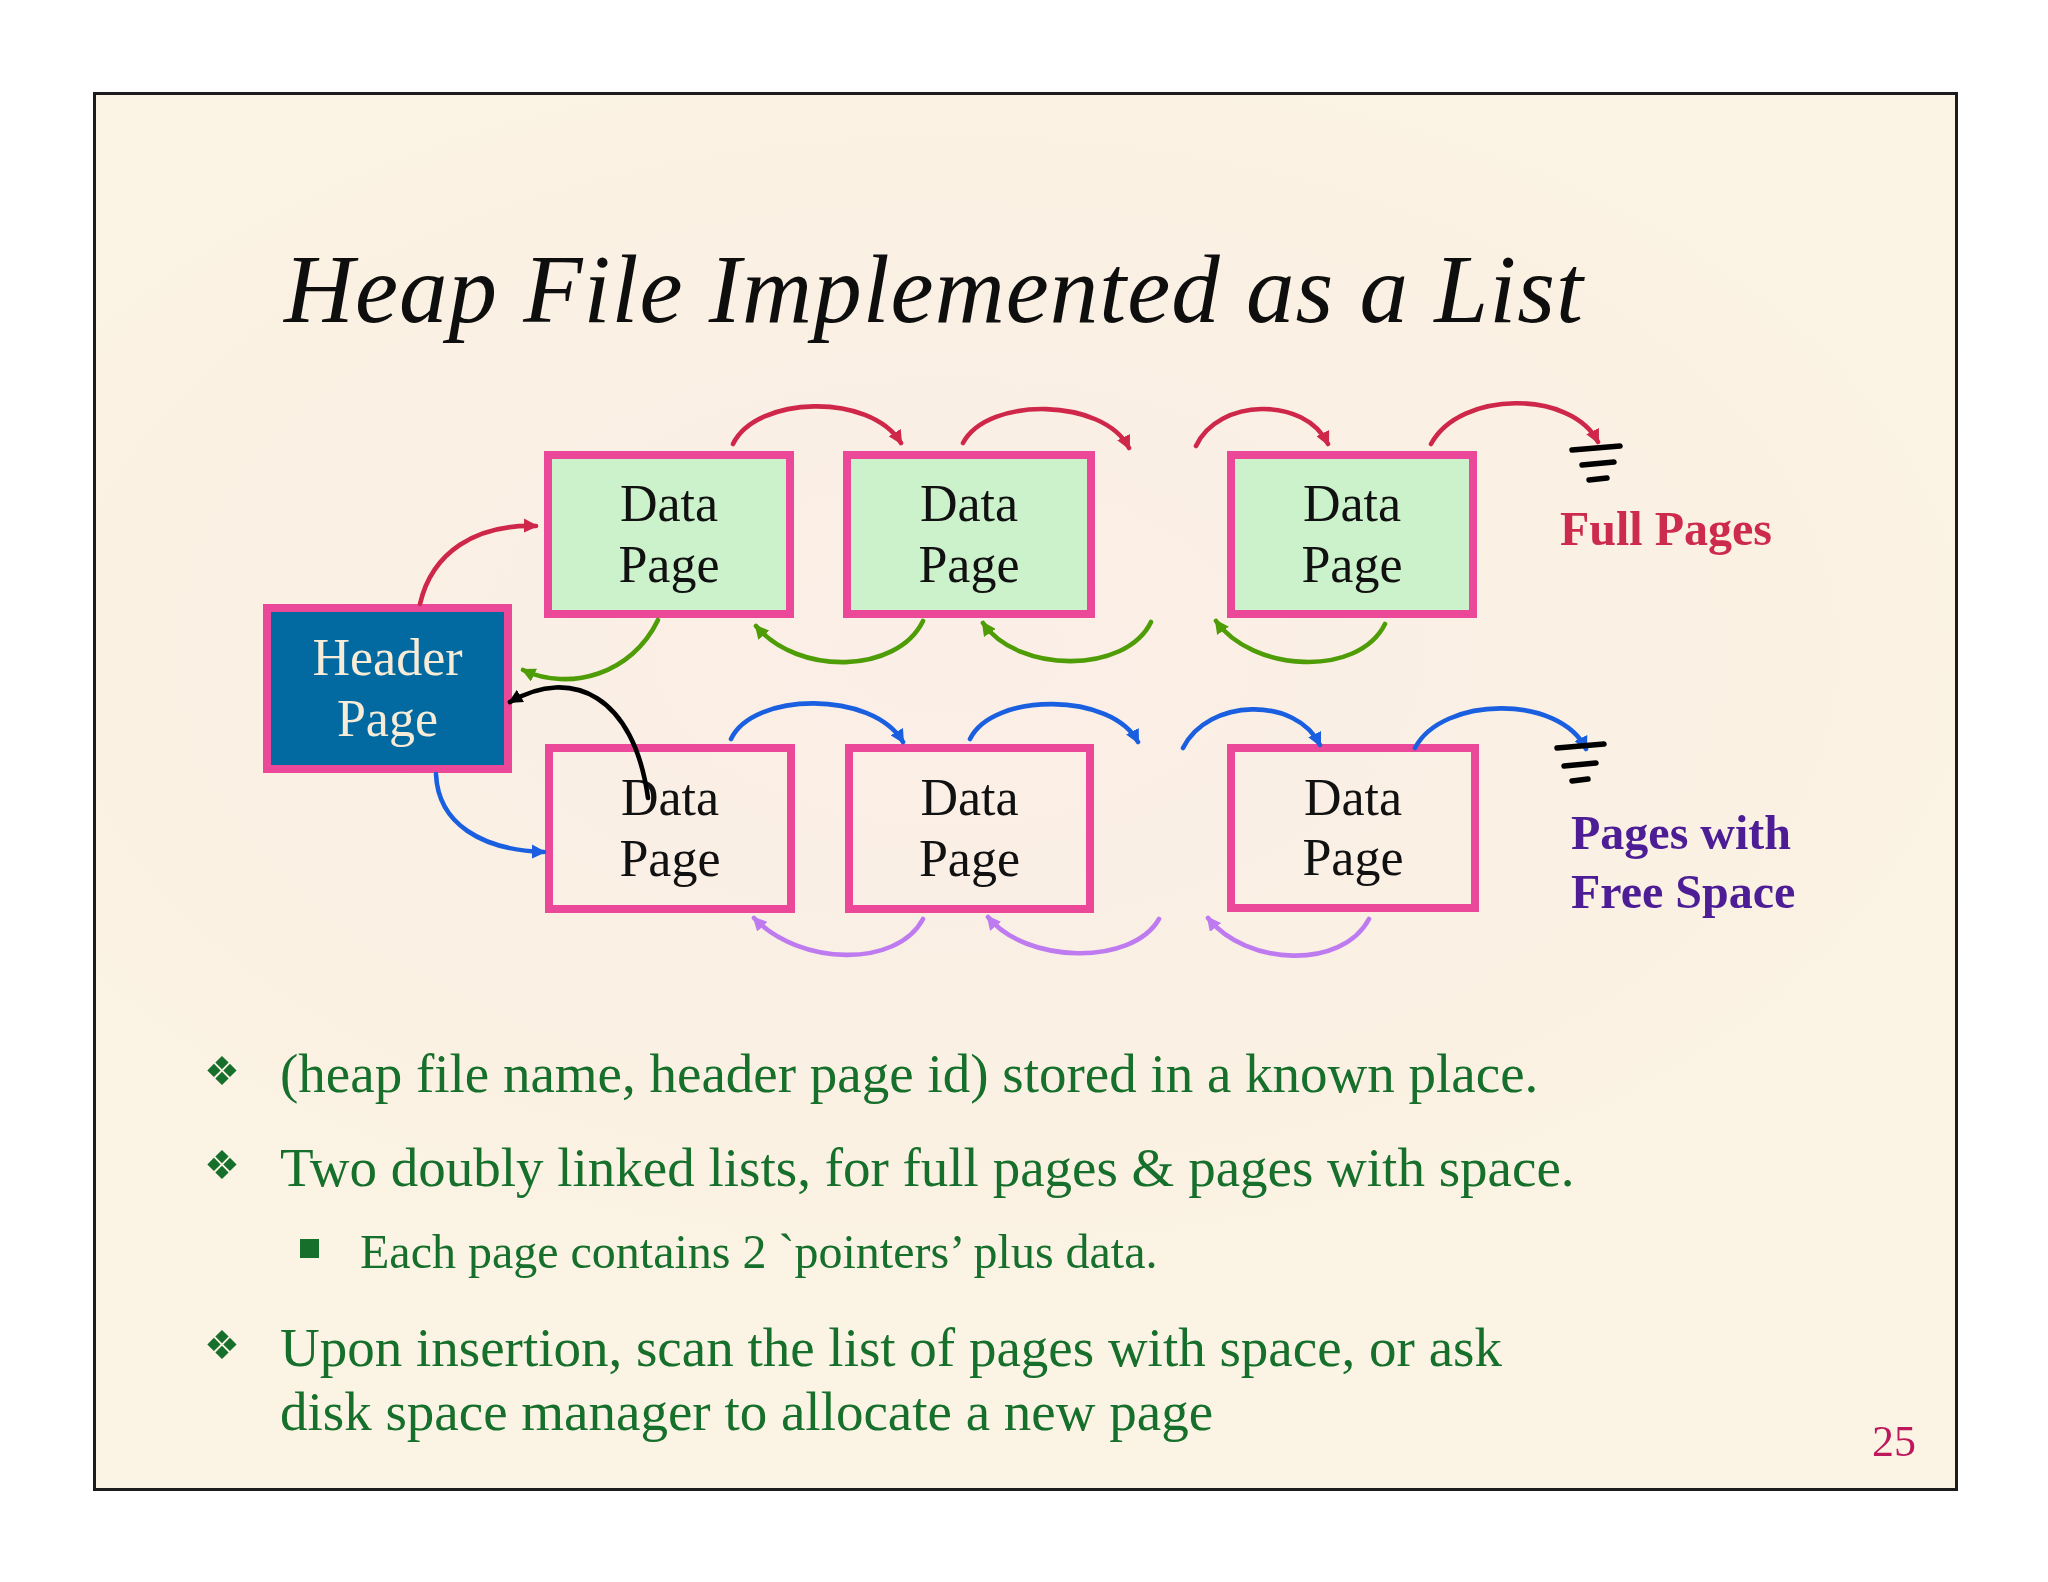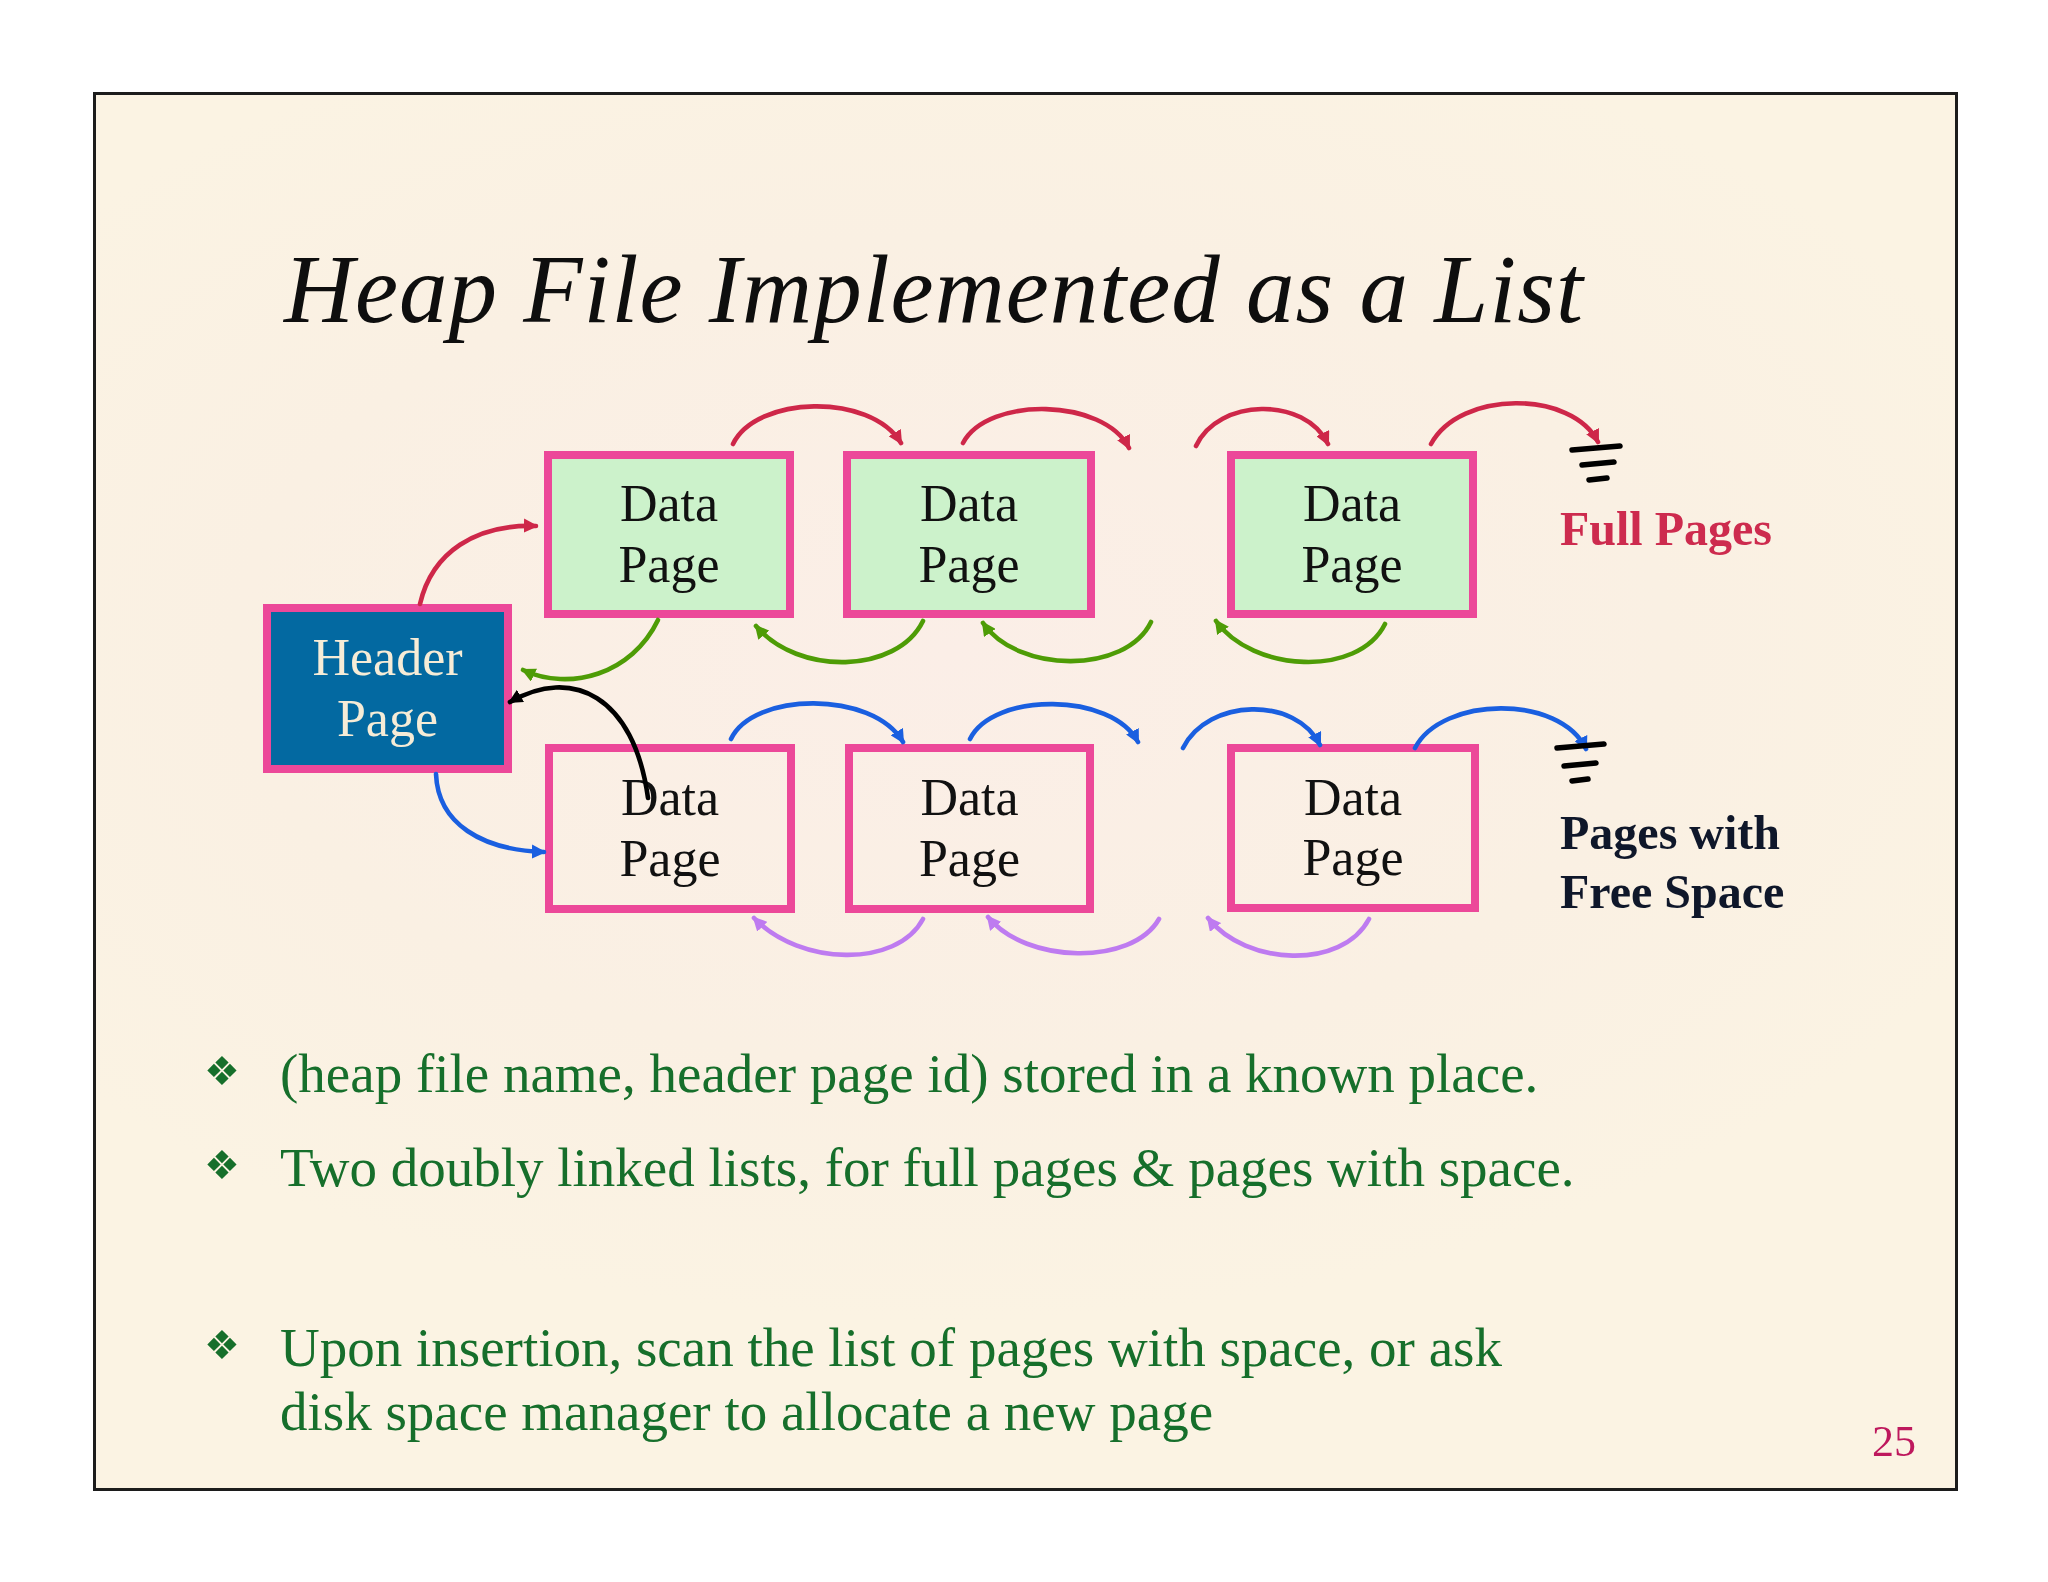--- a/index.html
+++ b/index.html
@@ -14,21 +14,21 @@
   .pbox{position:absolute;display:flex;align-items:center;justify-content:center;
         border:8px solid #ec4899;box-sizing:border-box;text-align:center;
         font-size:52px;line-height:1.16;color:#111;}
   .pbox .lbl{width:150px;}
   .green-box{background:#ccf2cb;}
   .plain-box{background:transparent;}
   .header-box{background:#0369a1;color:#f6ecd7;}
   .header-box .lbl{width:200px;}
   .tag{position:absolute;font-weight:700;font-size:48px;line-height:1.22;white-space:pre-line;}
   .tag-full{color:#cd2b4e;}
-  .tag-free{color:#0f172a;}
+  .tag-free{color:#4c1d95;margin-left:11px;}
   .arrows{position:absolute;left:0;top:0;pointer-events:none;}
   .bullet{position:absolute;left:204px;display:flex;align-items:flex-start;color:#166f2b;}
   .bullet .marker{width:76px;font-size:40px;padding-top:6px;
                   font-family:"DejaVu Sans","Liberation Sans",sans-serif;flex:none;}
   .bullet .btext{font-size:55px;line-height:1.17;white-space:pre-line;}
   .subbullet{position:absolute;left:300px;display:flex;align-items:flex-start;color:#166f2b;}
   .subbullet .sq{width:19px;height:19px;background:#166f2b;margin:15px 41px 0 0;flex:none;}
   .subbullet .btext{font-size:48px;line-height:1.15;}
   .pagenum{position:absolute;left:1872px;top:1416px;font-size:44px;color:#be185d;}
 </style>
@@ -131,20 +131,24 @@
   </svg>
 
   <div class="bullet" style="top:1042px;">
     <span class="marker">❖</span>
     <span class="btext">(heap file name, header page id) stored in a known place.</span>
   </div>
   <div class="bullet" style="top:1136px;">
     <span class="marker">❖</span>
     <span class="btext">Two doubly linked lists, for full pages &amp; pages with space.</span>
   </div>
+  <div class="subbullet" style="top:1224px;">
+    <span class="sq"></span>
+    <span class="btext">Each page contains 2 `pointers’ plus data.</span>
+  </div>
   <div class="bullet" style="top:1316px;">
     <span class="marker">❖</span>
     <span class="btext">Upon insertion, scan the list of pages with space, or ask
 disk space manager to allocate a new page</span>
   </div>
 
   <div class="pagenum">25</div>
 </div>
 
 </body></html>

